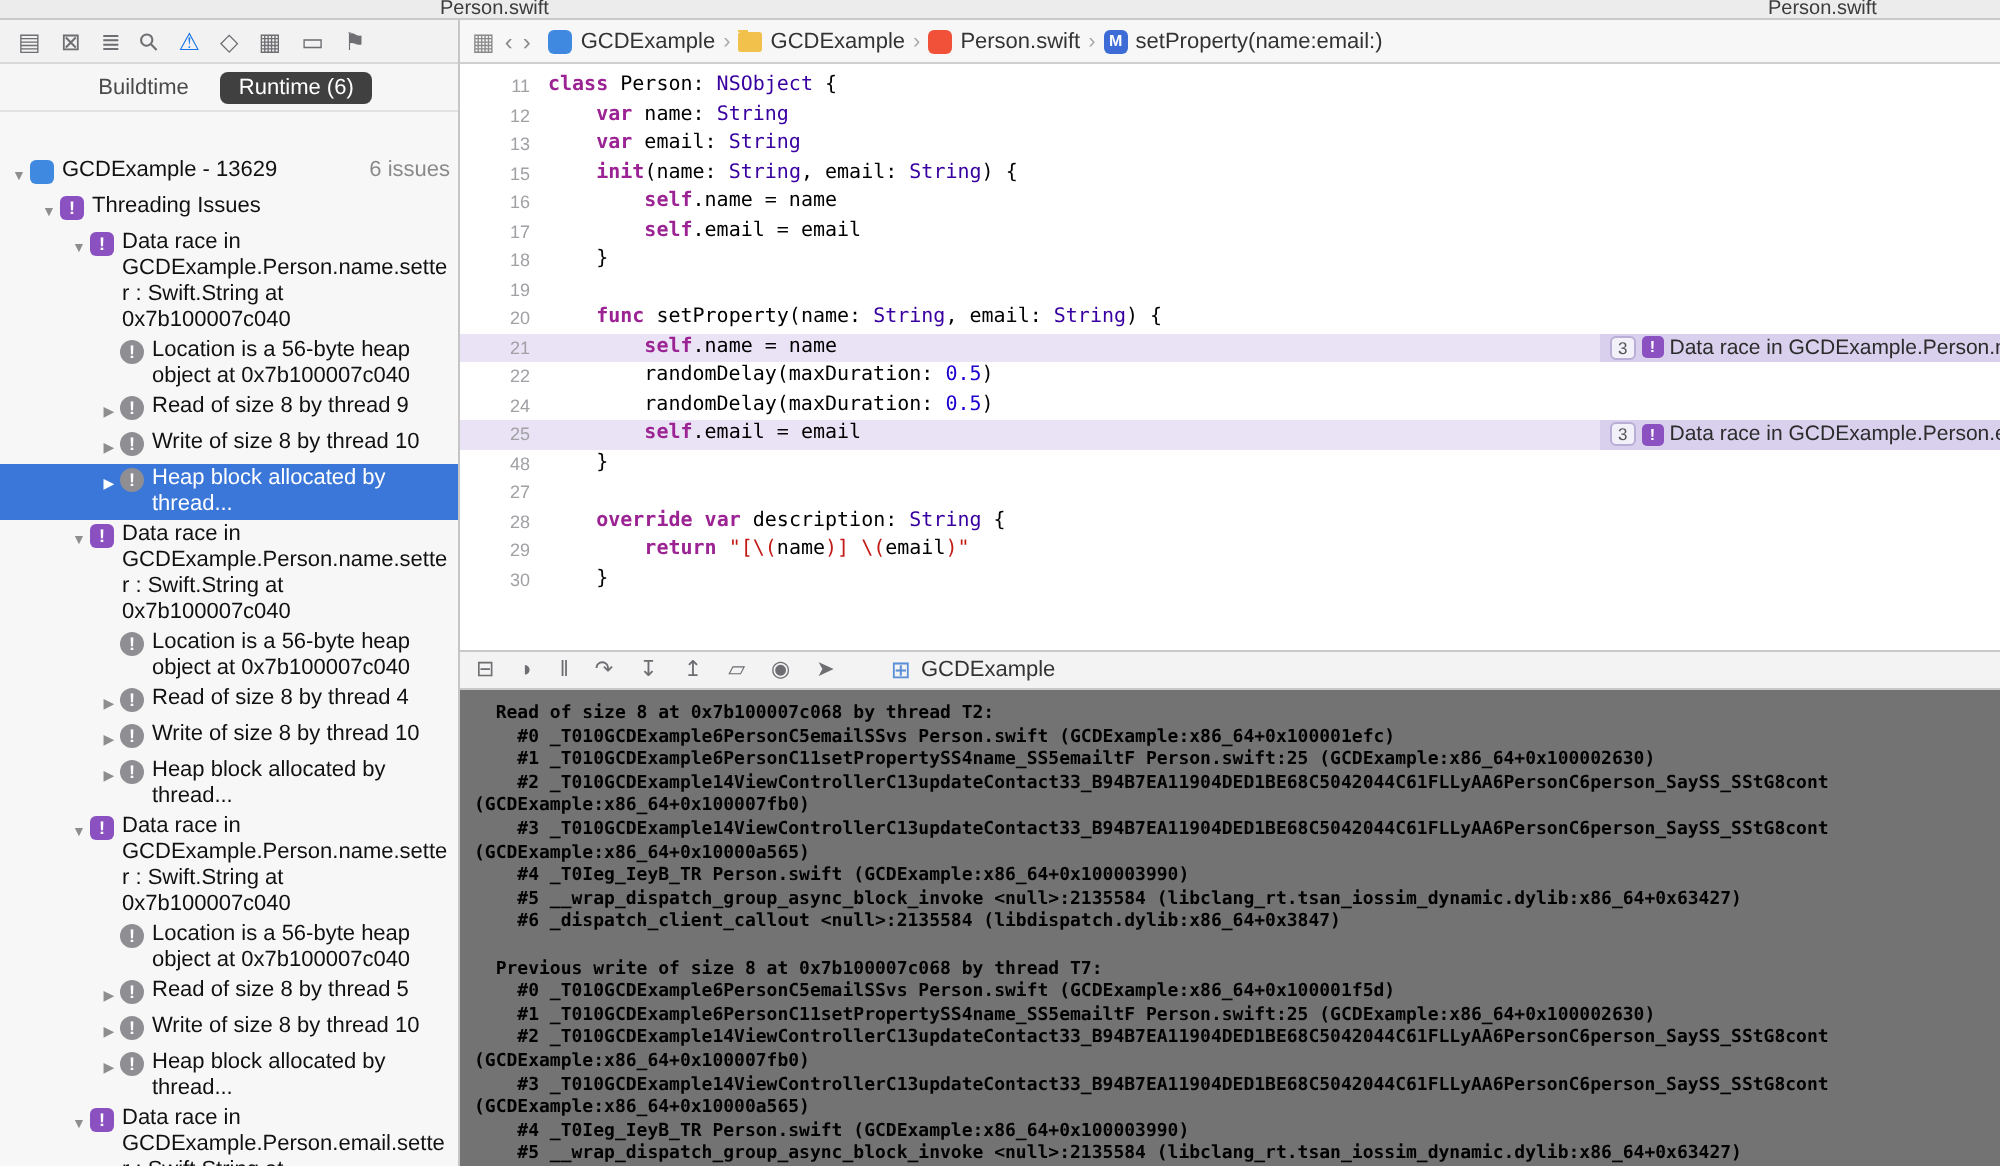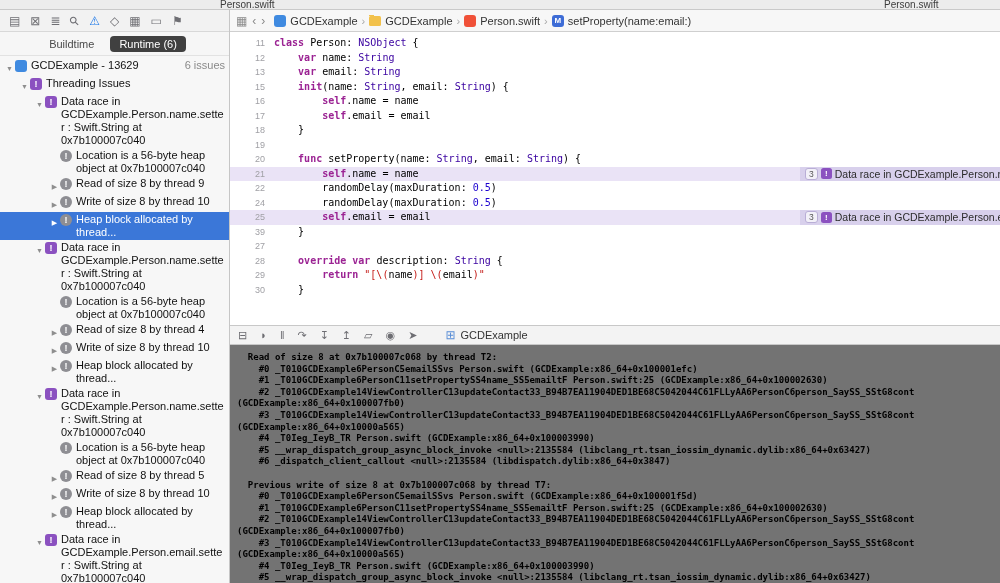--- a/index.html
+++ b/index.html
@@ -94,21 +94,21 @@
         <span class="nav-icon">◇</span>
         <span class="nav-icon">▦</span>
         <span class="nav-icon">▭</span>
         <span class="nav-icon">⚑</span>
       </div>
     <div class="tabs-bar">
       <span class="tab-plain">Buildtime</span>
       <span class="tab-pill">Runtime (6)</span>
     </div>
     <div class="tree" id="tree">
-        <div class="tree-row" style="padding-left: 4px;">
+        <div class="tree-row" style="padding-left: 4px; margin-top: 20px;">
           <span class="disclosure">▼</span>
           <span class="ticon icon-project"></span>
           <span class="tlabel">GCDExample - 13629</span>
           <span class="trailing">6 issues</span>
         </div>
         <div class="tree-row" style="padding-left: 19px;">
           <span class="disclosure">▼</span>
           <span class="ticon icon-issue">!</span>
           <span class="tlabel">Threading Issues</span>
         </div>
@@ -280,21 +280,21 @@
         <div class="code-line hl">
           <span class="gutter">25</span>
           <span class="src"><span class="c-p">        </span><span class="c-k">self</span><span class="c-p">.email = email</span></span>
           <span class="annotation">
             <span class="ann-count">3</span>
             <span class="ann-icon">!</span>
             <span class="ann-text">Data race in GCDExample.Person.e</span>
           </span>
         </div>
         <div class="code-line">
-          <span class="gutter">39</span>
+          <span class="gutter">48</span>
           <span class="src"><span class="c-p">    }</span></span>
         </div>
         <div class="code-line">
           <span class="gutter">27</span>
           <span class="src"></span>
         </div>
         <div class="code-line">
           <span class="gutter">28</span>
           <span class="src"><span class="c-p">    </span><span class="c-k">override</span><span class="c-p"> </span><span class="c-k">var</span><span class="c-p"> description: </span><span class="c-y">String</span><span class="c-p"> {</span></span>
         </div>

